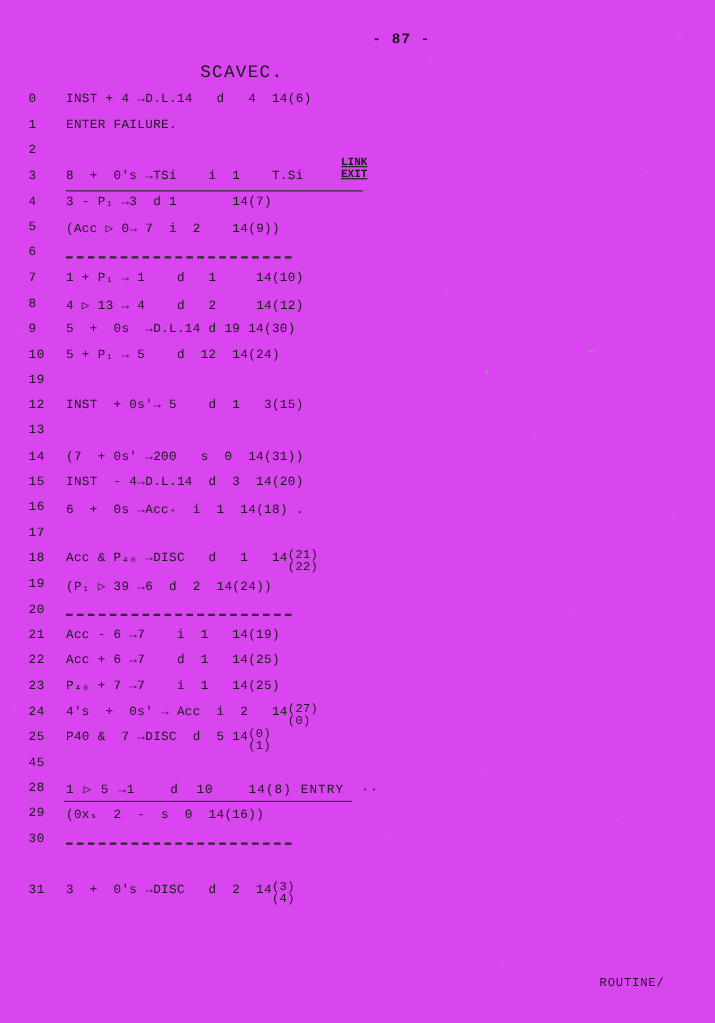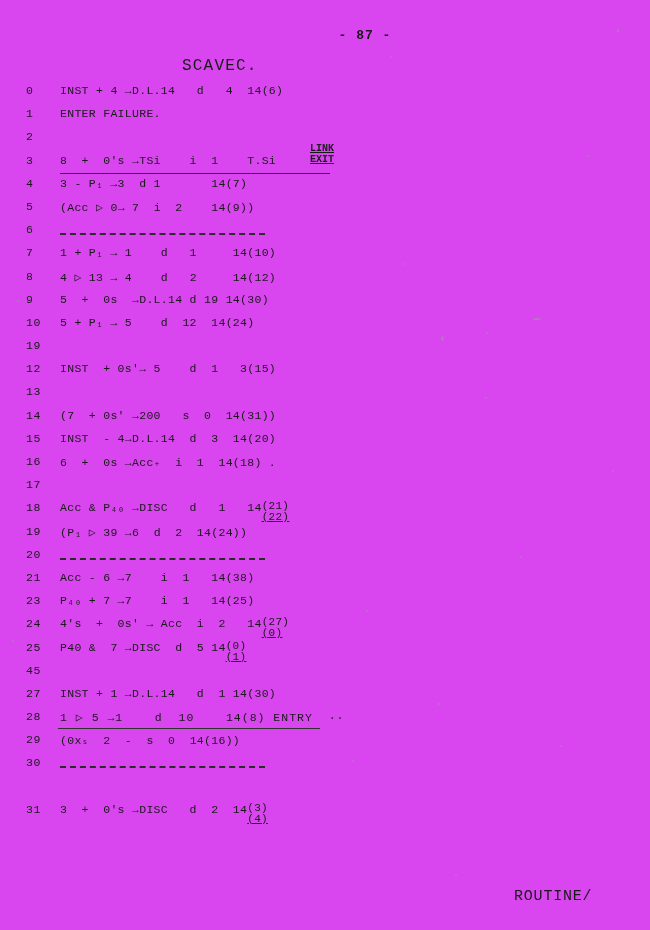--- a/index.html
+++ b/index.html
@@ -120,32 +120,32 @@
     vertical-align: baseline;
   }
   .stack b {
     position: absolute;
     left: 0;
     font-weight: normal;
     font-size: 11px;
     white-space: pre;
   }
   .stack b.top { top: -11px; }
-  .stack b.bot { top: 0px; text-decoration: underline; }
+  .stack b.bot { top: 0px; }
 
   .entry-mark {
     letter-spacing: 1px;
   }
 
   
   .footer {
     position: absolute;
-    left: 514px;
+    left: 545px;
     top: 888px;
-    font-size: 15px;
+    font-size: 11px;
     letter-spacing: 0.8px;
   }
 
   
   .speck {
     position: absolute;
     background: #9a9a9a;
     border-radius: 50%;
     opacity: 0.55;
   }
@@ -265,23 +265,27 @@
       <span class="body">(P₁ ▷ 39 →6  d  2  14(24))</span>
     </div>
 
     <div class="row">
       <span class="lineno">20</span>
       <span class="rule-dashed"></span>
     </div>
 
     <div class="row">
       <span class="lineno">21</span>
-      <span class="body">Acc - 6 →7    i  1   14(38)</span>
-    </div>
-
+      <span class="body">Acc - 6 →7    i  1   14(19)</span>
+    </div>
+
+    <div class="row">
+      <span class="lineno">22</span>
+      <span class="body">Acc + 6 →7    d  1   14(25)</span>
+    </div>
 
     <div class="row">
       <span class="lineno">23</span>
       <span class="body">P₄₀ + 7 →7    i  1   14(25)</span>
     </div>
 
     <div class="row">
       <span class="lineno">24</span>
       <span class="body"><span>4's  +  0s' → Acc  i  2   14</span><span class="stack"><b class="top">(27)</b><b class="bot">(0)</b></span></span>
     </div>
@@ -289,24 +293,20 @@
     <div class="row">
       <span class="lineno">25</span>
       <span class="body"><span>P40 &amp;  7 →DISC  d  5 14</span><span class="stack"><b class="top">(0)</b><b class="bot">(1)</b></span></span>
     </div>
 
     <div class="row">
       <span class="lineno">45</span>
       <span class="body"></span>
     </div>
 
-    <div class="row">
-      <span class="lineno">27</span>
-      <span class="body">INST + 1 →D.L.14   d  1 14(30)</span>
-    </div>
 
     <div class="row">
       <span class="lineno">28</span>
       <span class="body entry-mark">1 ▷ 5 →1    d  10    14(8) ENTRY  ··</span>
       <span class="rule-solid under"></span>
     </div>
 
     <div class="row">
       <span class="lineno">29</span>
       <span class="body">(0xₛ  2  -  s  0  14(16))</span>

